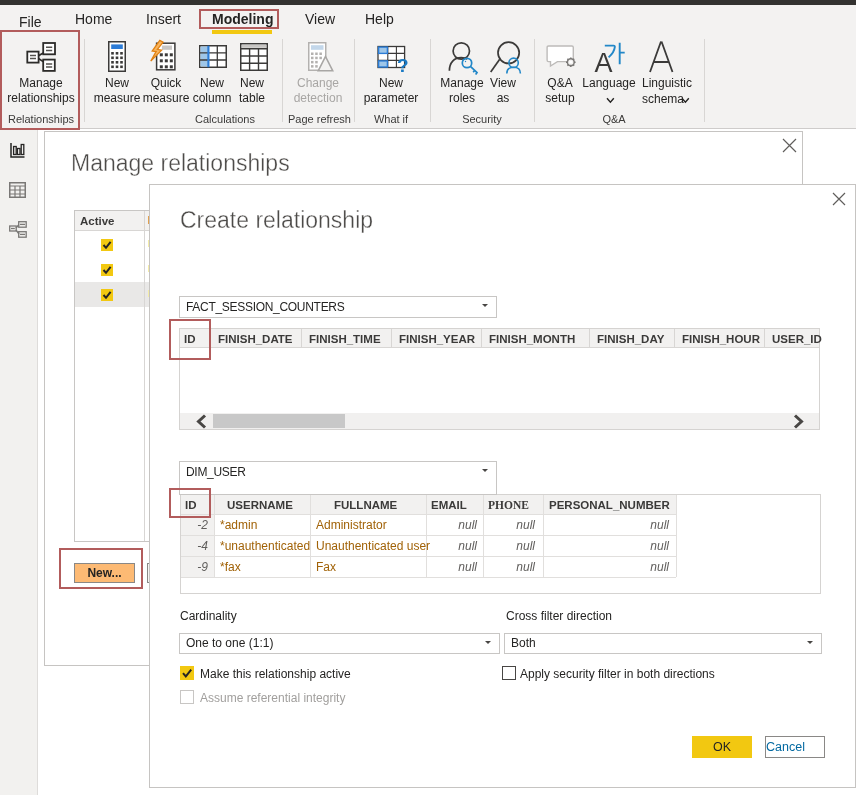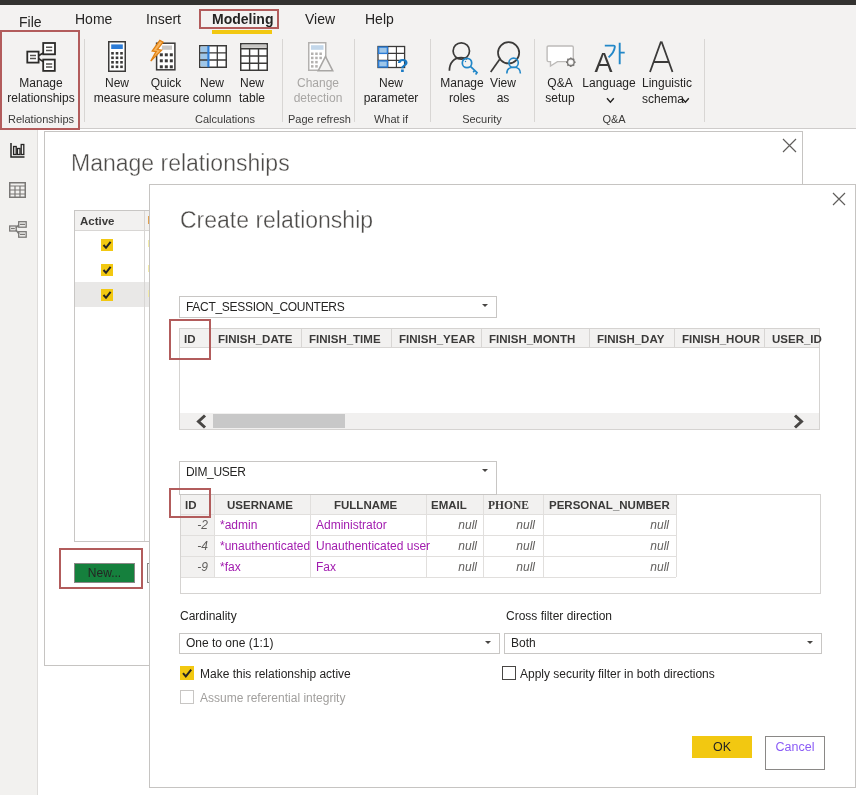--- a/index.html
+++ b/index.html
@@ -7,21 +7,21 @@
   #page{position:relative;width:856px;height:795px;overflow:hidden;background:#fff;}
   .abs{position:absolute;}
   .menu{position:absolute;top:11px;font-size:14px;color:#252423;white-space:nowrap;}
   .rlabel{position:absolute;font-size:12px;color:#252423;text-align:center;white-space:nowrap;line-height:15px;}
   .glabel{position:absolute;top:113px;font-size:11px;color:#3b3a39;text-align:center;white-space:nowrap;}
   .vsep{position:absolute;top:39px;height:83px;width:1px;background:#d8d6d4;}
   .redbox{position:absolute;border:2px solid #b25c5c;z-index:60;box-sizing:border-box;}
   .ddl{position:absolute;background:#fff;border:1px solid #c8c6c4;box-sizing:border-box;font-size:12px;color:#252423;padding-left:6px;z-index:25;}
   .caret{position:absolute;width:0;height:0;border-left:3px solid transparent;border-right:3px solid transparent;border-top:3.5px solid #484644;}
   .hdr{font-weight:bold;font-size:11.5px;color:#3b3a39;position:absolute;white-space:nowrap;}
-  .cell{position:absolute;font-size:12px;color:#a21caf;white-space:nowrap;}
+  .cell{position:absolute;font-size:12px;color:#a16207;white-space:nowrap;}
   .nul{position:absolute;font-size:12px;font-style:italic;color:#605e5c;text-align:right;}
   .cb-y{position:absolute;width:14px;height:14px;background:#f2c811;z-index:26;}
   .cb-y svg{position:absolute;left:1px;top:1px;}
   .lbl{position:absolute;font-size:12px;color:#252423;white-space:nowrap;z-index:26;}
 </style>
 </head>
 <body>
 <div id="page">
 
   <div class="abs" style="left:0;top:0;width:856px;height:5px;background:#333230;"></div>
@@ -262,21 +262,21 @@
       <svg width="10" height="10" viewBox="0 0 10 10">
         <path d="M1.5 5 L4 7.8 L8.6 1.8" stroke="#252423" stroke-width="2" fill="none"></path>
       </svg>
     </div>
 
   <div class="abs" style="left:148px;top:216px;width:2px;height:8px;background:#e0a050;z-index:13;"></div>
   <div class="abs" style="left:148px;top:240px;width:2px;height:7px;background:#f4eca8;z-index:13;"></div>
   <div class="abs" style="left:148px;top:265px;width:2px;height:7px;background:#f4eca8;z-index:13;"></div>
   <div class="abs" style="left:148px;top:290px;width:2px;height:7px;background:#f4eca8;z-index:13;"></div>
 
-  <div class="abs" style="left:74px;top:563px;width:61px;height:20px;background:#15803d;border:1px solid #8a8886;box-sizing:border-box;z-index:11;text-align:center;font-size:12px;line-height:19.5px;color:#252423;">New...</div>
+  <div class="abs" style="left:74px;top:563px;width:61px;height:20px;background:#fdba74;border:1px solid #8a8886;box-sizing:border-box;z-index:11;text-align:center;font-size:12px;line-height:19.5px;color:#252423;font-weight:bold;">New...</div>
   <div class="abs" style="left:147px;top:563px;width:8px;height:20px;background:#f5f4f2;border:1px solid #8a8886;box-sizing:border-box;z-index:11;"></div>
   <div class="redbox" style="left:59px;top:548px;width:84px;height:41px;z-index:15;"></div>
 
   <div class="abs" style="left:149px;top:184px;width:707px;height:604px;background:#fff;border:1px solid #c6c4c2;box-sizing:border-box;z-index:20;"></div>
   <div class="abs" style="left:180px;top:207px;font-size:23px;color:#4c4a48;-webkit-text-stroke:0.35px #ffffff;z-index:21;">Create relationship</div>
   <div class="abs" style="z-index:21;left:832px;top:192px;">
     <svg width="14" height="14">
         <path d="M1 1 L13 13 M13 1 L1 13" stroke="#605e5c" stroke-width="1.2"></path>
       </svg>
   </div>
@@ -370,14 +370,14 @@
         <path d="M2 6.2 L4.8 9.4 L10.2 2.6" stroke="#252423" stroke-width="2" fill="none"></path>
       </svg>
     </div>
   <div class="lbl" style="left:200px;top:667px;">Make this relationship active</div>
   <div class="abs" style="left:502px;top:666px;width:14px;height:14px;border:1.5px solid #484644;box-sizing:border-box;background:#fff;z-index:26;"></div>
   <div class="lbl" style="left:520px;top:667px;">Apply security filter in both directions</div>
   <div class="abs" style="left:180px;top:690px;width:14px;height:14px;border:1.5px solid #c8c6c4;box-sizing:border-box;background:#fff;z-index:26;"></div>
   <div class="lbl" style="left:200px;top:691px;color:#a19f9d;">Assume referential integrity</div>
 
   <div class="abs" style="left:692px;top:736px;width:60px;height:22px;background:#f2c811;z-index:26;text-align:center;font-size:12.5px;line-height:22px;color:#252423;">OK</div>
-  <div class="abs" style="left:765px;top:736px;width:60px;height:34px;background:#fff;border:1px solid #8a8886;box-sizing:border-box;z-index:26;text-align:center;font-size:12.5px;line-height:20px;color:#8b5cf6;">Cancel</div>
+  <div class="abs" style="left:765px;top:736px;width:60px;height:22px;background:#fff;border:1px solid #8a8886;box-sizing:border-box;z-index:26;font-size:12.5px;line-height:20px;color:#0369a1;">Cancel</div>
 </div>
 
 </body></html>

